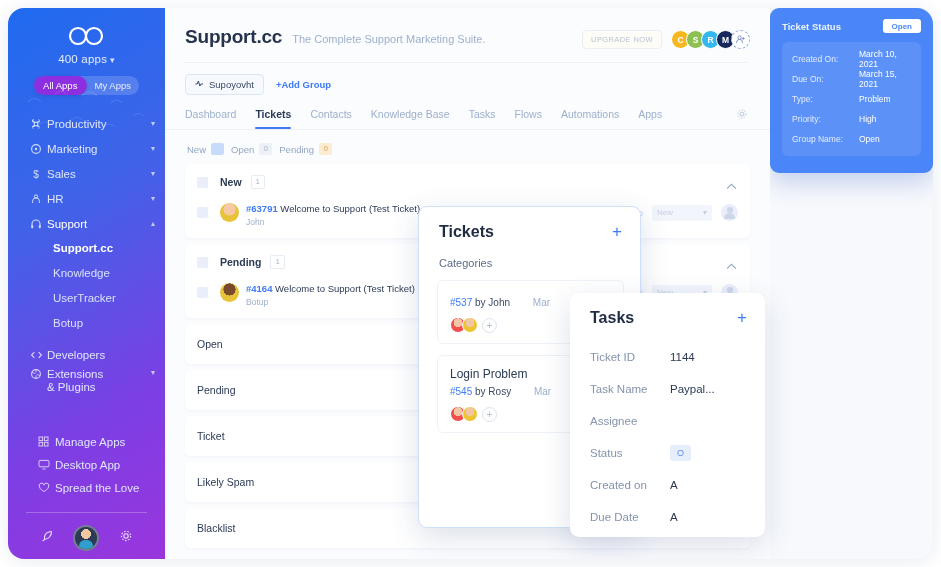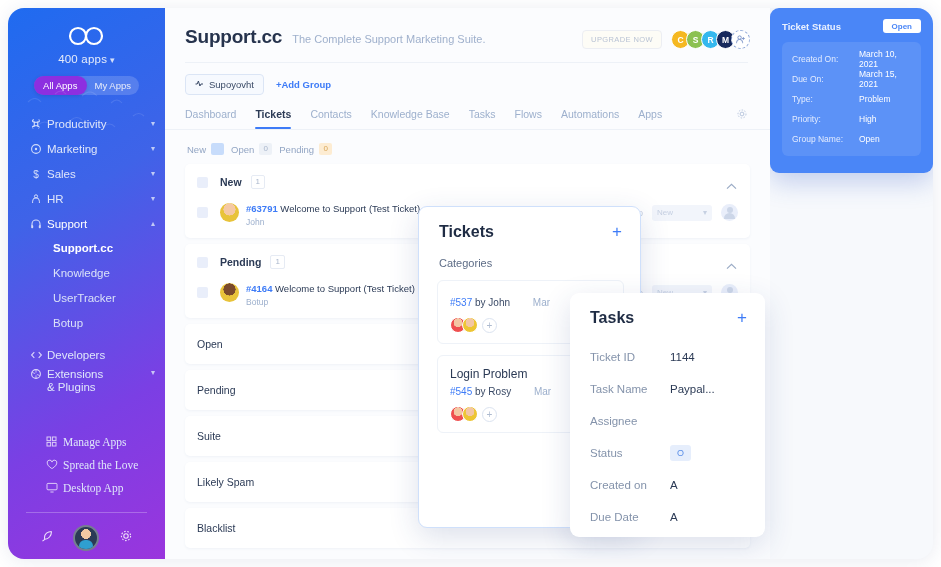--- a/index.html
+++ b/index.html
@@ -56,21 +56,21 @@
   .sb-item .lbl { flex: 1; }
   .sb-item .caret { font-size: 8px; opacity: .8; }
   .sb-item.strong .lbl { color: #ffffff; }
   .sb-sub {
     padding: 0 10px 0 45px; height: 25px; line-height: 25px;
     font-size: 11.5px; color: #d9e1f8;
   }
   .sb-sub.active { color: #ffffff; font-weight: 600; }
   .sb-item.two-line { height: 34px; align-items: flex-start; padding-top:1px; }
   .sb-item.two-line .lbl { line-height: 13px; }
-  .sb-bottom { position: absolute; bottom: 60px; left: 16px; right: 0; font-family: Liberation Serif, serif; }
+  .sb-bottom { position: absolute; bottom: 60px; left: 8px; right: 0; }
   .sb-bottom .sb-item { height: 23px; }
   .sb-divider {
     position: absolute; bottom: 46px; left: 18px; right: 18px;
     height: 1px; background: rgba(255,255,255,0.25);
   }
   .sb-footer {
     position: absolute; bottom: 8px; left: 0; right: 0;
     display: flex; align-items: center; justify-content: space-around;
     padding: 0 22px;
   }
@@ -363,33 +363,33 @@
               <rect x="6.4" y="1" width="3.6" height="3.6" fill="none" stroke="#fff" stroke-width="1" opacity=".85"></rect>
               <rect x="1" y="6.4" width="3.6" height="3.6" fill="none" stroke="#fff" stroke-width="1" opacity=".85"></rect>
               <rect x="6.4" y="6.4" width="3.6" height="3.6" fill="none" stroke="#fff" stroke-width="1" opacity=".85"></rect>
             </svg>
         </span>
         <span class="lbl">Manage Apps</span>
       </div>
       <div class="sb-item">
         <span class="ico">
           <svg width="12" height="11" viewBox="0 0 12 11">
-              <path d="M6 9.6S1.2 6.9 1.2 4.1A2.2 2.2 0 016 3.1a2.2 2.2 0 014.8 1c0 2.8-4.8 5.5-4.8 5.5z" fill="none" stroke="#fff" stroke-width="1" opacity=".85"></path>
-            </svg>
-        </span>
-        <span class="lbl">Spread the Love</span>
-      </div>
-      <div class="sb-item">
-        <span class="ico">
-          <svg width="12" height="11" viewBox="0 0 12 11">
               <rect x="1" y="1.4" width="10" height="6.4" rx="1" fill="none" stroke="#fff" stroke-width="1" opacity=".85"></rect>
               <path d="M4.4 10h3.2" stroke="#fff" stroke-width="1" opacity=".85"></path>
             </svg>
         </span>
         <span class="lbl">Desktop App</span>
+      </div>
+      <div class="sb-item">
+        <span class="ico">
+          <svg width="12" height="11" viewBox="0 0 12 11">
+              <path d="M6 9.6S1.2 6.9 1.2 4.1A2.2 2.2 0 016 3.1a2.2 2.2 0 014.8 1c0 2.8-4.8 5.5-4.8 5.5z" fill="none" stroke="#fff" stroke-width="1" opacity=".85"></path>
+            </svg>
+        </span>
+        <span class="lbl">Spread the Love</span>
       </div>
     </div>
 
     <div class="sb-divider"></div>
 
     <div class="sb-footer">
       <span>
         <svg width="14" height="14" viewBox="0 0 14 14">
             <path d="M11.5 2.5c-4 0-7 2.5-7 6 0 1 .3 1.8.3 1.8L2.5 12.2M5 10.3c3.5 0 6.5-3.5 6.5-7.8" fill="none" stroke="#fff" stroke-width="1.1" opacity=".85"></path>
           </svg>
@@ -558,21 +558,21 @@
       </div>
       <div class="row-card collapsed">
         <span>Pending</span>
         <span class="chev-tog">
           <svg width="11" height="7" viewBox="0 0 11 7">
               <path d="M1 1.4L5.5 5.6 10 1.4" fill="none" stroke="#9aabc5" stroke-width="1.2"></path>
             </svg>
         </span>
       </div>
       <div class="row-card collapsed">
-        <span>Suite</span>
+        <span>Ticket</span>
         <span class="chev-tog">
           <svg width="11" height="7" viewBox="0 0 11 7">
               <path d="M1 1.4L5.5 5.6 10 1.4" fill="none" stroke="#9aabc5" stroke-width="1.2"></path>
             </svg>
         </span>
       </div>
       <div class="row-card collapsed">
         <span>Likely Spam</span>
         <span class="chev-tog">
           <svg width="11" height="7" viewBox="0 0 11 7">

